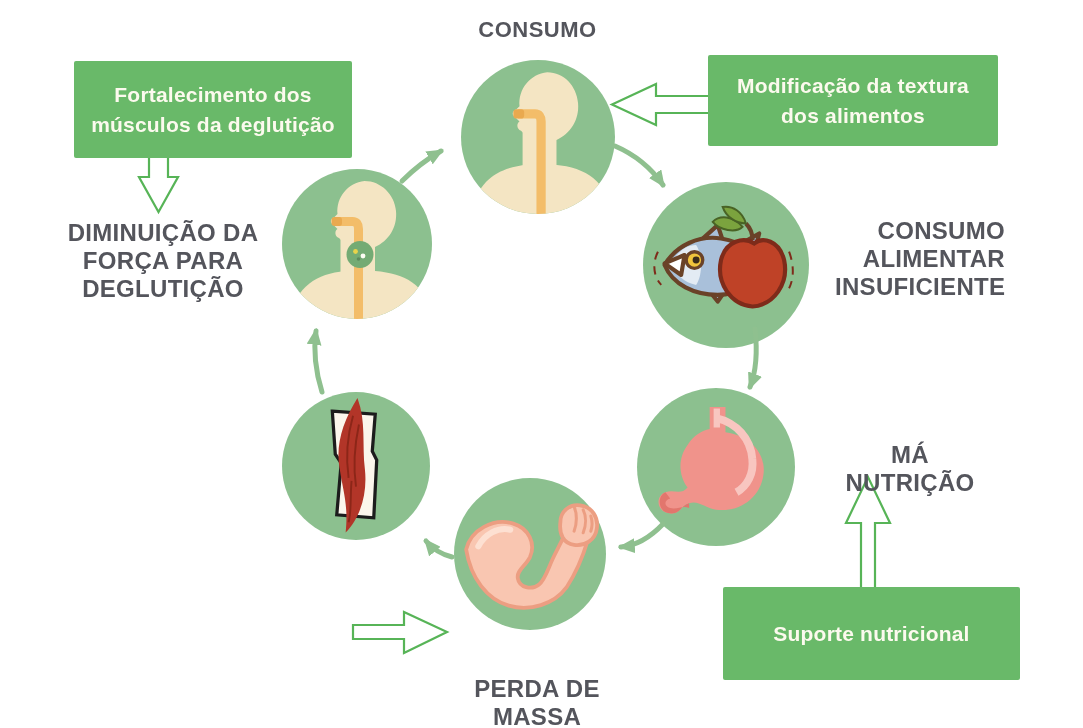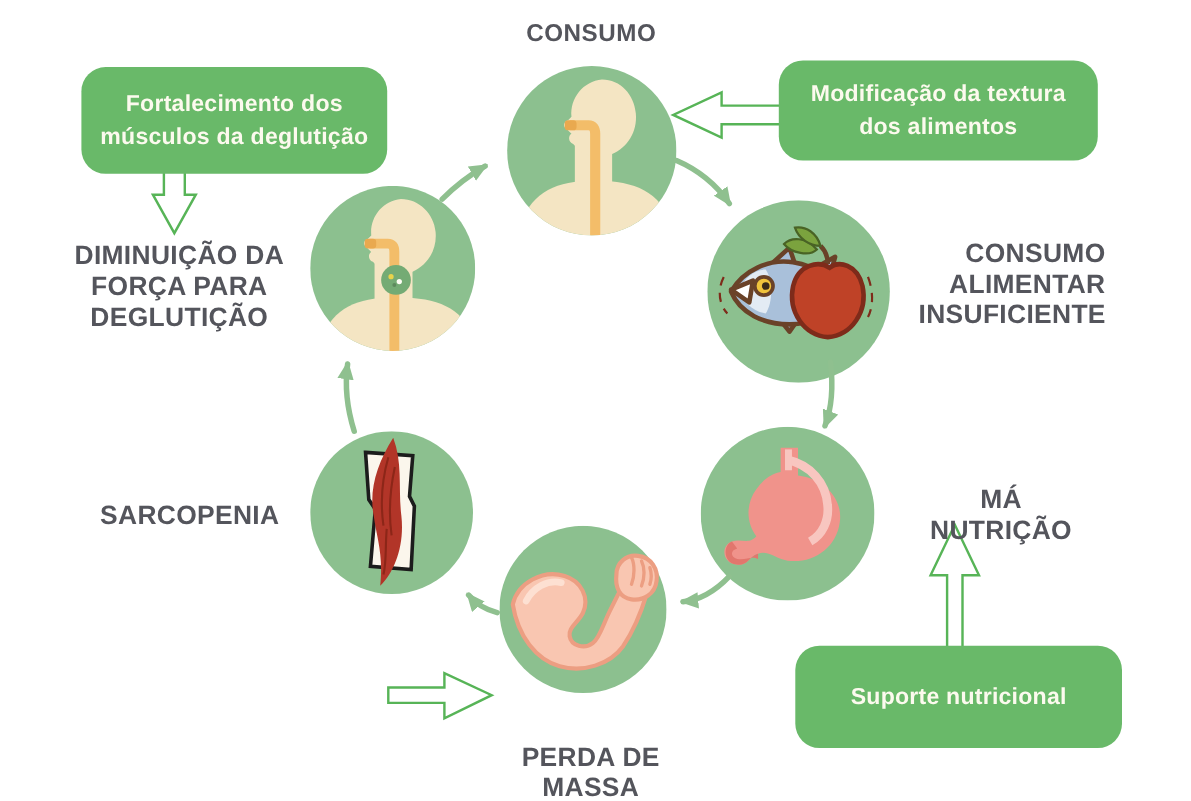--- a/index.html
+++ b/index.html
@@ -23,21 +23,21 @@
     text-align:center;
     white-space:pre-line;
     letter-spacing:.3px;
     z-index:4;
   }
   .title-label{font-size:22px;letter-spacing:.5px;}
   
   .green-box{
     position:absolute;
     background:var(--box-green,#69b969);
-    border-radius:22px;
+    border-radius:2px;
     color:var(--box-text,#fcfaee);
     font-weight:700;
     font-size:21px;
     line-height:30px;
     text-align:center;
     white-space:pre-line;
     display:flex;align-items:center;justify-content:center;
     letter-spacing:.2px;
     z-index:3;
   }
@@ -198,17 +198,16 @@
   </div>
 
   <div class="node-label title-label" style="left:441px;top:16px;width:193px;">CONSUMO</div>
   <div class="node-label" style="left:57px;top:219px;width:212px;">DIMINUIÇÃO DA
 FORÇA PARA
 DEGLUTIÇÃO</div>
   <div class="node-label" style="left:835px;top:217px;width:170px;text-align:right;">CONSUMO
 ALIMENTAR
 INSUFICIENTE</div>
   <div class="node-label" style="left:825px;top:441px;width:170px;">MÁ NUTRIÇÃO</div>
-  <div class="node-label" style="left:91px;top:455px;width:160px;">SARCOPENIA</div>
   <div class="node-label" style="left:437px;top:675px;width:200px;">PERDA DE MASSA
 MUSCULAR</div>
 
 </div>
 
 </body></html>

